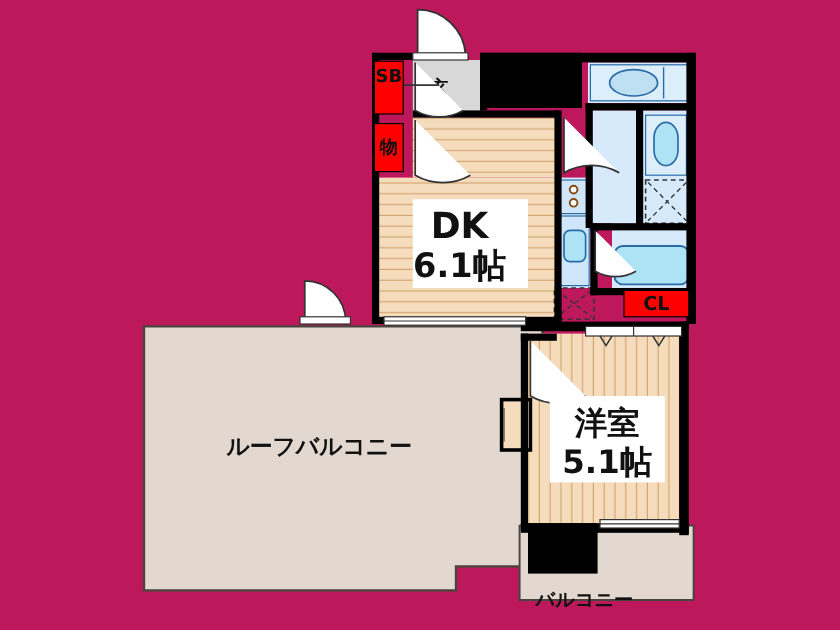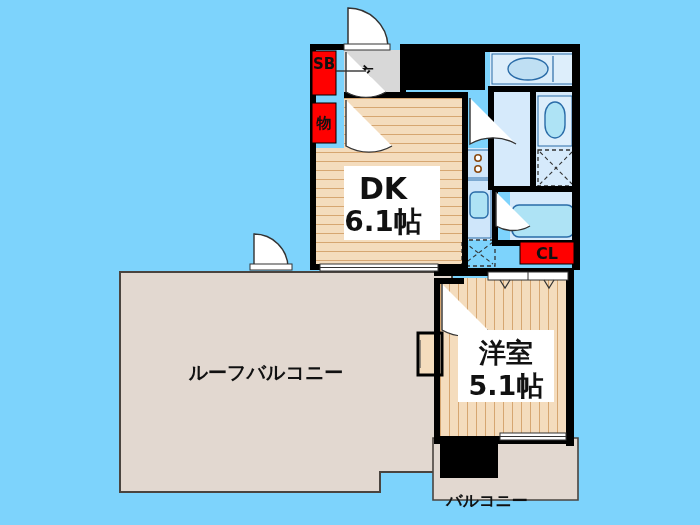--- a/index.html
+++ b/index.html
@@ -1,18 +1,18 @@
 <!DOCTYPE html>
 <html><head>
 <meta charset="utf-8">
 <style>
   html,body{margin:0;padding:0;background:#ffffff;}
   body{width:700px;height:525px;overflow:hidden;
        font-family:"DejaVu Sans","Liberation Sans",sans-serif;}
-  #plan{position:relative;width:700px;height:525px;background:#7dd3fc;}
+  #plan{position:relative;width:700px;height:525px;background:#be185d;}
   svg{display:block;}
   .lbl{font-family:"DejaVu Sans","Liberation Sans",sans-serif;
        font-weight:700;fill:#111;dominant-baseline:middle;}
 </style>
 </head>
 <body>
 
 <div id="plan">
 <svg width="700" height="525" viewBox="0 0 700 525" xmlns="http://www.w3.org/2000/svg">
 

